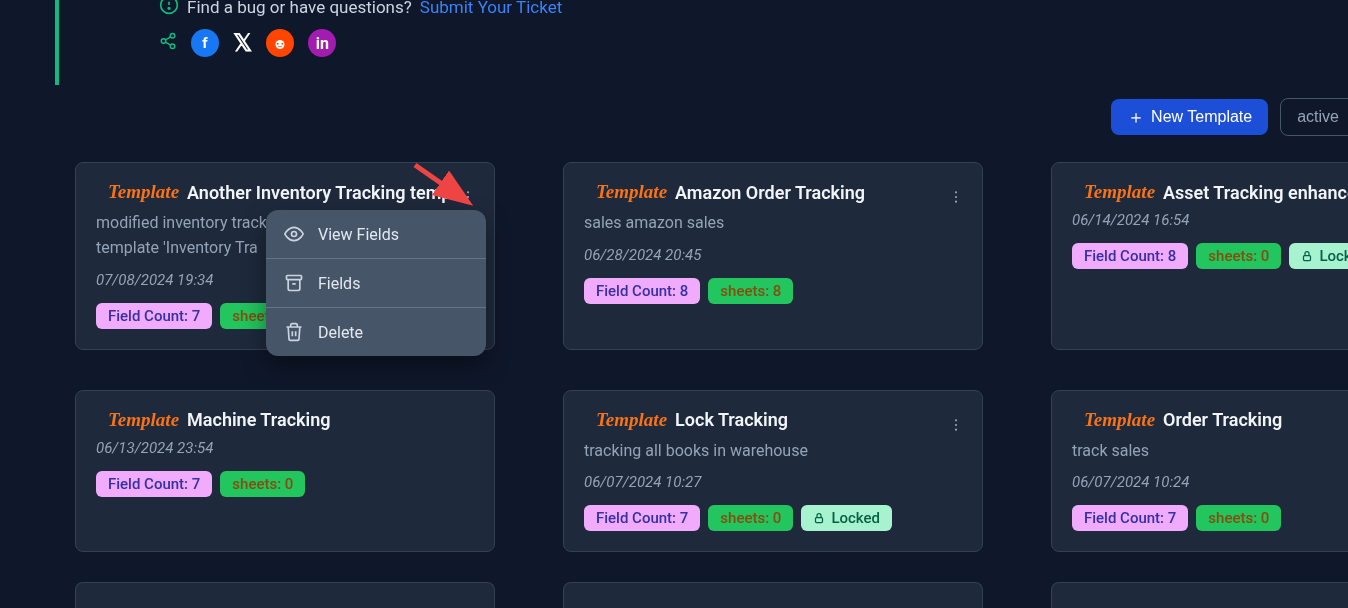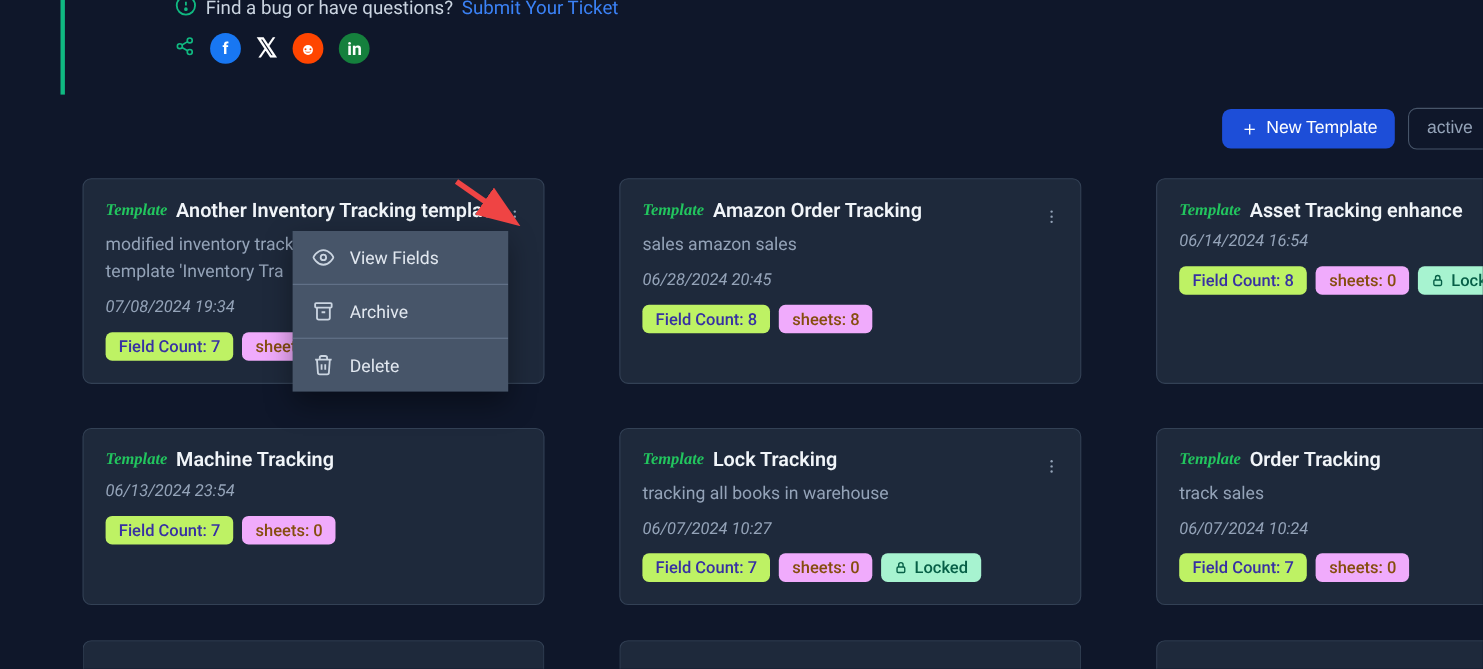--- a/index.html
+++ b/index.html
@@ -32,21 +32,21 @@
   .banner-row a { color: #3b82f6; text-decoration: none; }
   .share-icons { display: inline-flex; gap: 14px; margin-left: 6px; align-items: center; }
   .social-circle {
     width: 28px; height: 28px; border-radius: 50%;
     display: flex; align-items: center; justify-content: center;
     font-weight: 700; font-size: 15px; color: #fff;
   }
   .fb { background:#1877f2; }
   .x-logo { color:#fff; font-size:24px; font-weight:700; line-height:1;}
   .reddit { background:#ff4500; } .reddit svg{width:18px;height:18px;}
-  .linkedin { background:#15803d; border-radius:14px; font-size:16px;}
+  .linkedin { background:#a21caf; border-radius:14px; font-size:16px;}
   .toolbar {
     position: absolute;
     right: -8px;
     top: 98px;
     display: flex;
     gap: 12px;
     align-items: center;
   }
   .btn {
     display: inline-flex;
@@ -80,25 +80,26 @@
     position: relative;
     min-height: 150px;
   }
   .card-header {
     display: flex;
     align-items: center;
     gap: 8px;
     margin-bottom: 8px;
   }
   .template-badge {
-    color: #22c55e;
+    color: #f97316;
     font-family: Georgia, 'Times New Roman', serif;
     font-style: italic;
     font-weight: 700;
-    font-size: 15px;
+    font-size: 19px;
+    margin-left: 12px;
   }
   .card-title {
     color: #f1f5f9;
     font-size: 18px;
     font-weight: 600;
     flex: 1;
     white-space: nowrap;
     overflow: hidden;
     text-overflow: ellipsis;
   }
@@ -126,32 +127,32 @@
   .chips { display: flex; gap: 8px; flex-wrap: wrap; }
   .chip {
     display: inline-flex;
     align-items: center;
     gap: 6px;
     padding: 4px 12px;
     border-radius: 6px;
     font-size: 15px;
     font-weight: 500;
   }
-  .chip-field { background: #bef264; color: #3730a3; }
-  .chip-sheet { background: #f0abfc; color: #854d0e; }
+  .chip-field { background: #f0abfc; color: #3730a3; }
+  .chip-sheet { background: #22c55e; color: #854d0e; }
   .chip-lock  { background: #a7f3d0; color: #065f46; }
   .chip-lock svg { width:12px; height:12px; }
 
   .dropdown {
     position: absolute;
     left: 266px;
     top: 210px;
-    width: 196px;
+    width: 220px;
     background: #475569;
-    border-radius: 0;
+    border-radius: 12px;
     overflow: hidden;
     box-shadow: 0 10px 25px rgba(0,0,0,.4);
     z-index: 50;
   }
   .dropdown-item {
     display: flex;
     align-items: center;
     gap: 14px;
     padding: 14px 18px;
     color: #e2e8f0;
@@ -345,21 +346,21 @@
         <circle cx="12" cy="12" r="3"></circle>
       </svg>
     <span>View Fields</span>
   </div>
   <div class="dropdown-item">
     <svg viewBox="0 0 24 24" fill="none" stroke-width="2">
         <rect x="3" y="3" width="18" height="5" rx="1"></rect>
         <path d="M5 8v11a2 2 0 0 0 2 2h10a2 2 0 0 0 2-2V8"></path>
         <line x1="10" y1="13" x2="14" y2="13"></line>
       </svg>
-    <span>Archive</span>
+    <span>Fields</span>
   </div>
   <div class="dropdown-item">
     <svg viewBox="0 0 24 24" fill="none" stroke-width="2">
         <polyline points="3 6 5 6 21 6"></polyline>
         <path d="M19 6l-1 14a2 2 0 0 1-2 2H8a2 2 0 0 1-2-2L5 6"></path>
         <path d="M10 11v6M14 11v6"></path>
         <path d="M8 6V4a2 2 0 0 1 2-2h4a2 2 0 0 1 2 2v2"></path>
       </svg>
     <span>Delete</span>
   </div>

